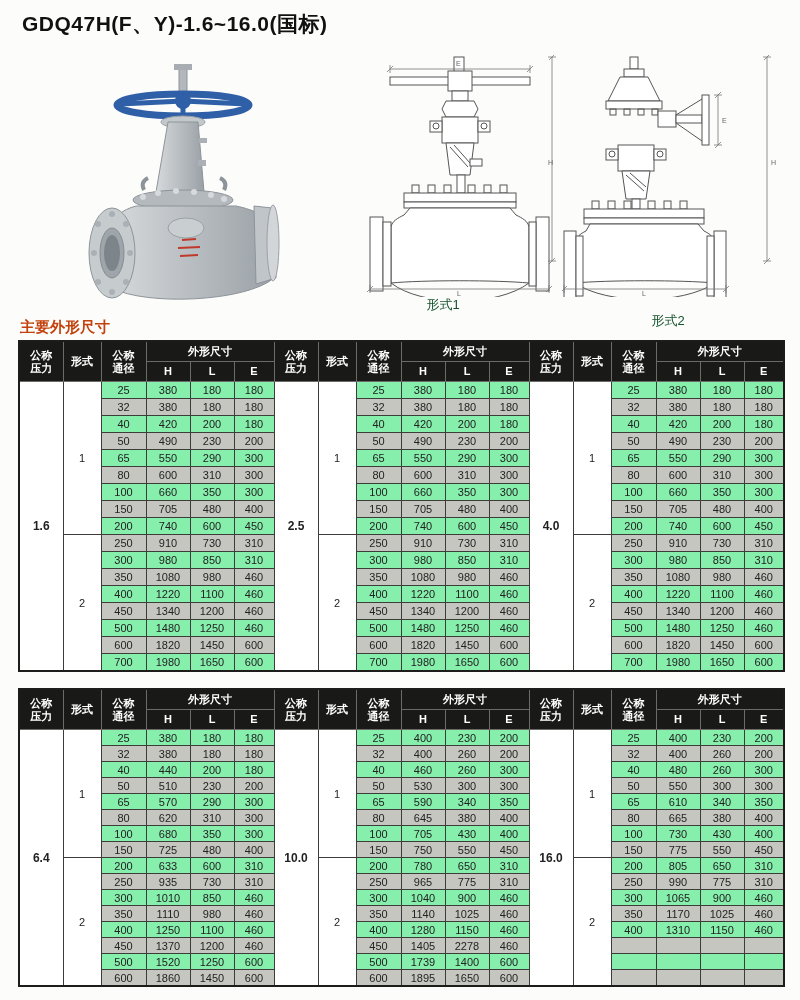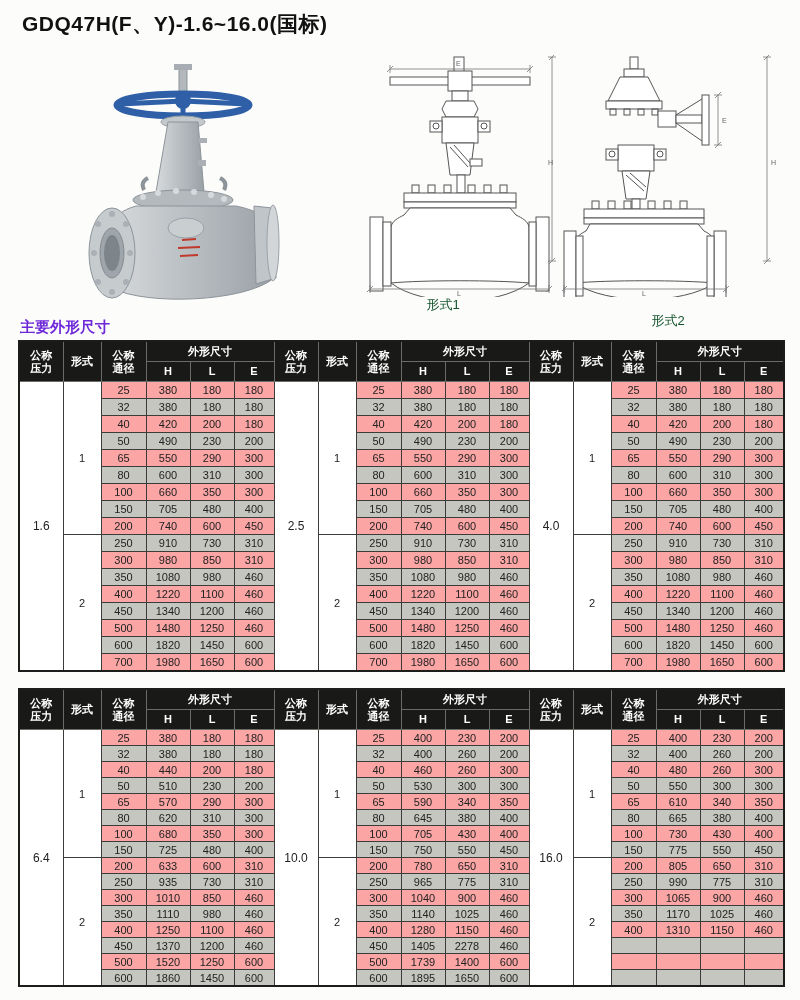--- a/index.html
+++ b/index.html
@@ -1,36 +1,36 @@
 <!DOCTYPE html>
 <html><head>
 <meta charset="utf-8">
 <style>
   html,body{margin:0;padding:0;}
   body{width:800px;height:1000px;position:relative;background:#fcfcfa;overflow:hidden;
        font-family:"Liberation Sans",sans-serif;}
   .title{position:absolute;left:22px;top:10px;font-size:21px;font-weight:bold;color:#111;
          letter-spacing:0.5px;}
-  .section-title{position:absolute;left:20px;top:318px;font-size:15px;font-weight:bold;color:#6d28d9;}
+  .section-title{position:absolute;left:20px;top:318px;font-size:15px;font-weight:bold;color:#c2410c;}
   .fig{position:absolute;}
   .fig-label{position:absolute;font-size:13px;color:#14532d;text-align:center;width:90px;}
   svg .ln{stroke:#555;stroke-width:1;fill:none;}
   svg .fw{stroke:#555;stroke-width:1;fill:#fff;}
   svg .dim{stroke:#777;stroke-width:0.8;fill:none;}
   svg .dtxt{font-family:"Liberation Sans",sans-serif;font-size:7px;fill:#666;}
-  table{border-collapse:collapse;table-layout:fixed;position:absolute;left:18px;background:#fca5a5;
+  table{border-collapse:collapse;table-layout:fixed;position:absolute;left:18px;background:#86efac;
         border:2px solid #1c1c1a;}
   #t1{top:340px;} #t2{top:688px;}
   th{background:#191917;color:#fff;font-weight:bold;font-size:11px;line-height:1.15;
      border:1px solid #6b6b68;text-align:center;white-space:pre-line;height:19px;padding:0;}
   td{border:1px solid #3c3c3a;font-size:11px;text-align:center;height:16px;padding:0;color:#222;
      overflow:hidden;}
   #t2 td{height:15px;}
   td.alt{background:#c6c6c1;}
-  td.pcell{font-weight:normal;font-size:12px;background:#fff;}
+  td.pcell{font-weight:bold;font-size:12px;background:#fff;}
   td.fcell{background:#fff;}
 </style>
 </head>
 <body>
 
 <div class="title">GDQ47H(F、Y)-1.6~16.0(国标)</div>
 
 <div class="fig" style="left:86px;top:60px;width:200px;height:248px;">
   <svg width="200" height="248" viewBox="0 0 200 248">
     <defs>

